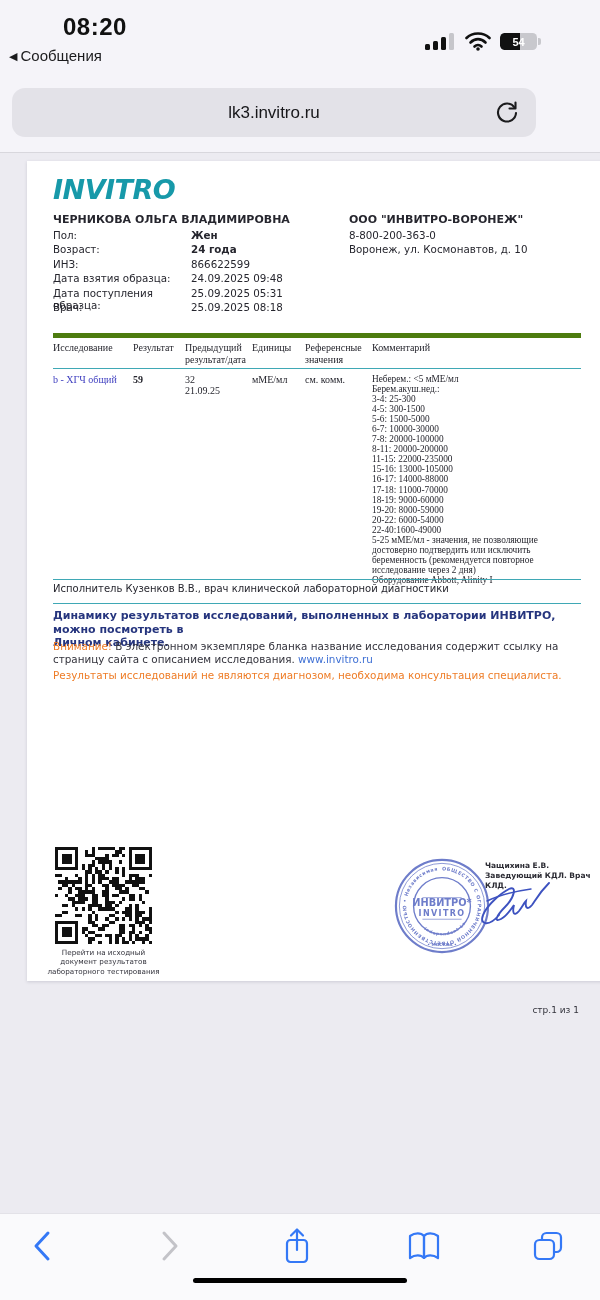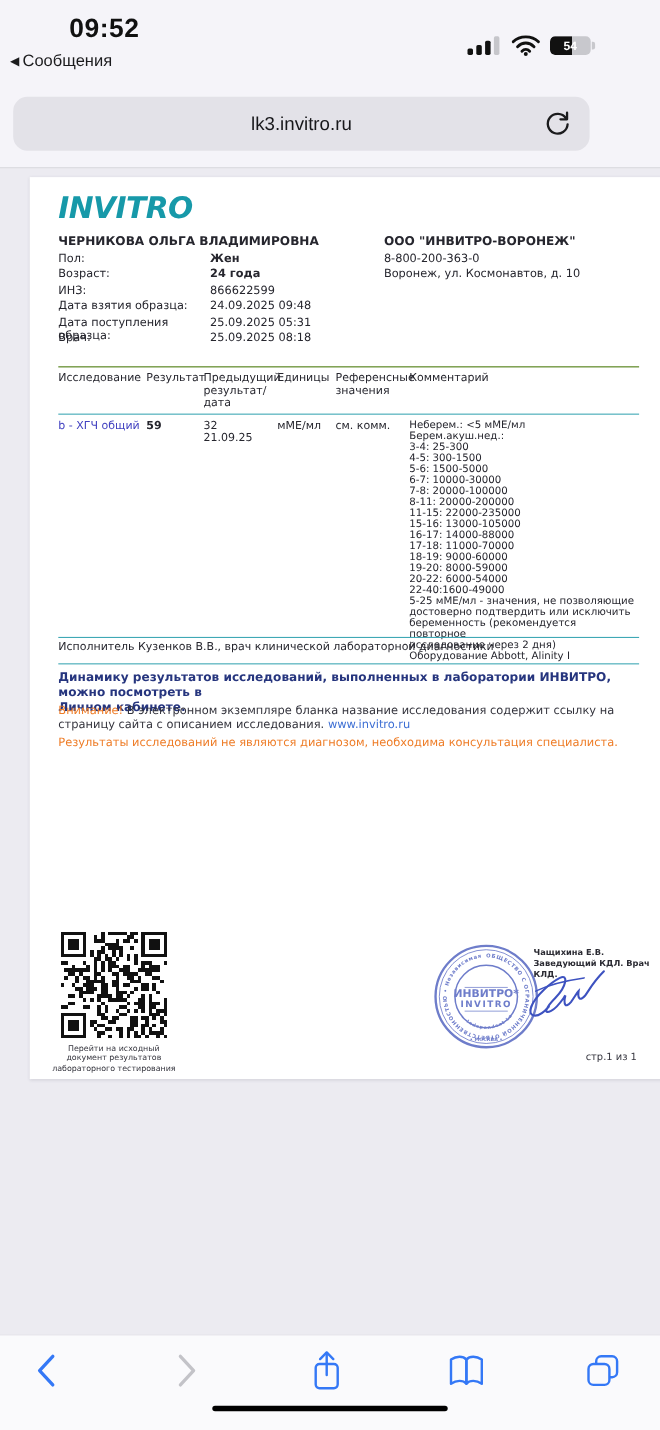--- a/index.html
+++ b/index.html
@@ -47,21 +47,21 @@
   .irow { display:flex; height:14.4px; align-items:flex-start; }
   .irow .lbl { width:138px; }
   .irow .val { }
   .irow.bold .val { font-weight:700; }
 
   .clinic { position:absolute; left:322px; top:52px; font-size:10.3px; line-height:14.7px; }
   .clinic .cname { font-weight:700; font-size:11px; }
 
   
   .rtable { position:absolute; left:26px; top:172px; width:528px; }
-  .t-top { border-top:1px solid #4d7c0f; }
+  .t-top { border-top:5px solid #4d7c0f;font-family:Liberation Serif, serif; }
   .t-head { display:grid; grid-template-columns:80px 52px 67px 53px 67px 1fr;
             padding:4px 0 3px 0; font-size:10px; line-height:11.5px; }
   .t-head div { white-space:pre-line; padding-right:4px; }
   .t-sep { border-top:1px solid #3FA8B5; }
   .t-row { display:grid; grid-template-columns:80px 52px 67px 53px 67px 1fr;
            padding-top:5px; font-size:10px; line-height:11px; }
   .t-row div { padding-right:4px; }
   .cell-test { color:#4040C0; cursor:pointer; }
   .cell-result { font-weight:700; }
   .cell-prev, .cell-comment { white-space:pre-line; }
@@ -79,37 +79,37 @@
   .disclaimer { position:absolute; left:26px; top:508px; width:528px; font-size:10.4px; color:#EE7C26; }
 
   
   .qr-wrap { position:absolute; left:28px; top:686px; width:97px; height:97px; }
   .qr-caption { position:absolute; left:8px; top:787px; width:137px; text-align:center;
                 font-size:7.2px; line-height:9.3px; color:#33333c; white-space:pre-line; }
   .stamp { position:absolute; left:366px; top:696px; width:98px; height:98px; opacity:.9; }
   .signer { position:absolute; left:458px; top:700px; font-size:7.5px; font-weight:700;
             line-height:10px; color:#2b2b33; }
   .signature { position:absolute; left:432px; top:714px; width:100px; height:62px; }
-  .page-note { position:absolute; right:26px; top:796px; font-size:9px; color:#33333c; }
+  .page-note { position:absolute; right:26px; top:844px; font-size:9px; color:#33333c; }
 
   
   .toolbar { position:absolute; left:0; top:1213px; width:600px; height:87px; background:#FAFAFC;
              border-top:1px solid #E3E2E8; }
   .tb-btn { position:absolute; top:10px; width:44px; height:44px; display:flex;
             align-items:center; justify-content:center; cursor:pointer; }
   .home-indicator { position:absolute; left:193px; top:64px; width:214px; height:5px;
                     border-radius:3px; background:#000; }
 </style>
 </head>
 <body>
 
 <div class="screen">
 
   <div class="chrome-top">
-    <div class="time">09:52</div>
+    <div class="time">08:20</div>
     <div class="back-app"><span class="tri">◀</span><span>Сообщения</span></div>
 
     <div class="sig">
       <span class="b1"></span>
         <span class="b2"></span>
         <span class="b3"></span>
         <span class="b4"></span>
     </div>
     <svg class="wifi" width="26" height="20" viewBox="0 0 26 20">
       <path d="M1.5,7 C7.5,1 18.5,1 24.5,7" fill="none" stroke="#111" stroke-width="2.6" stroke-linecap="round"></path>

